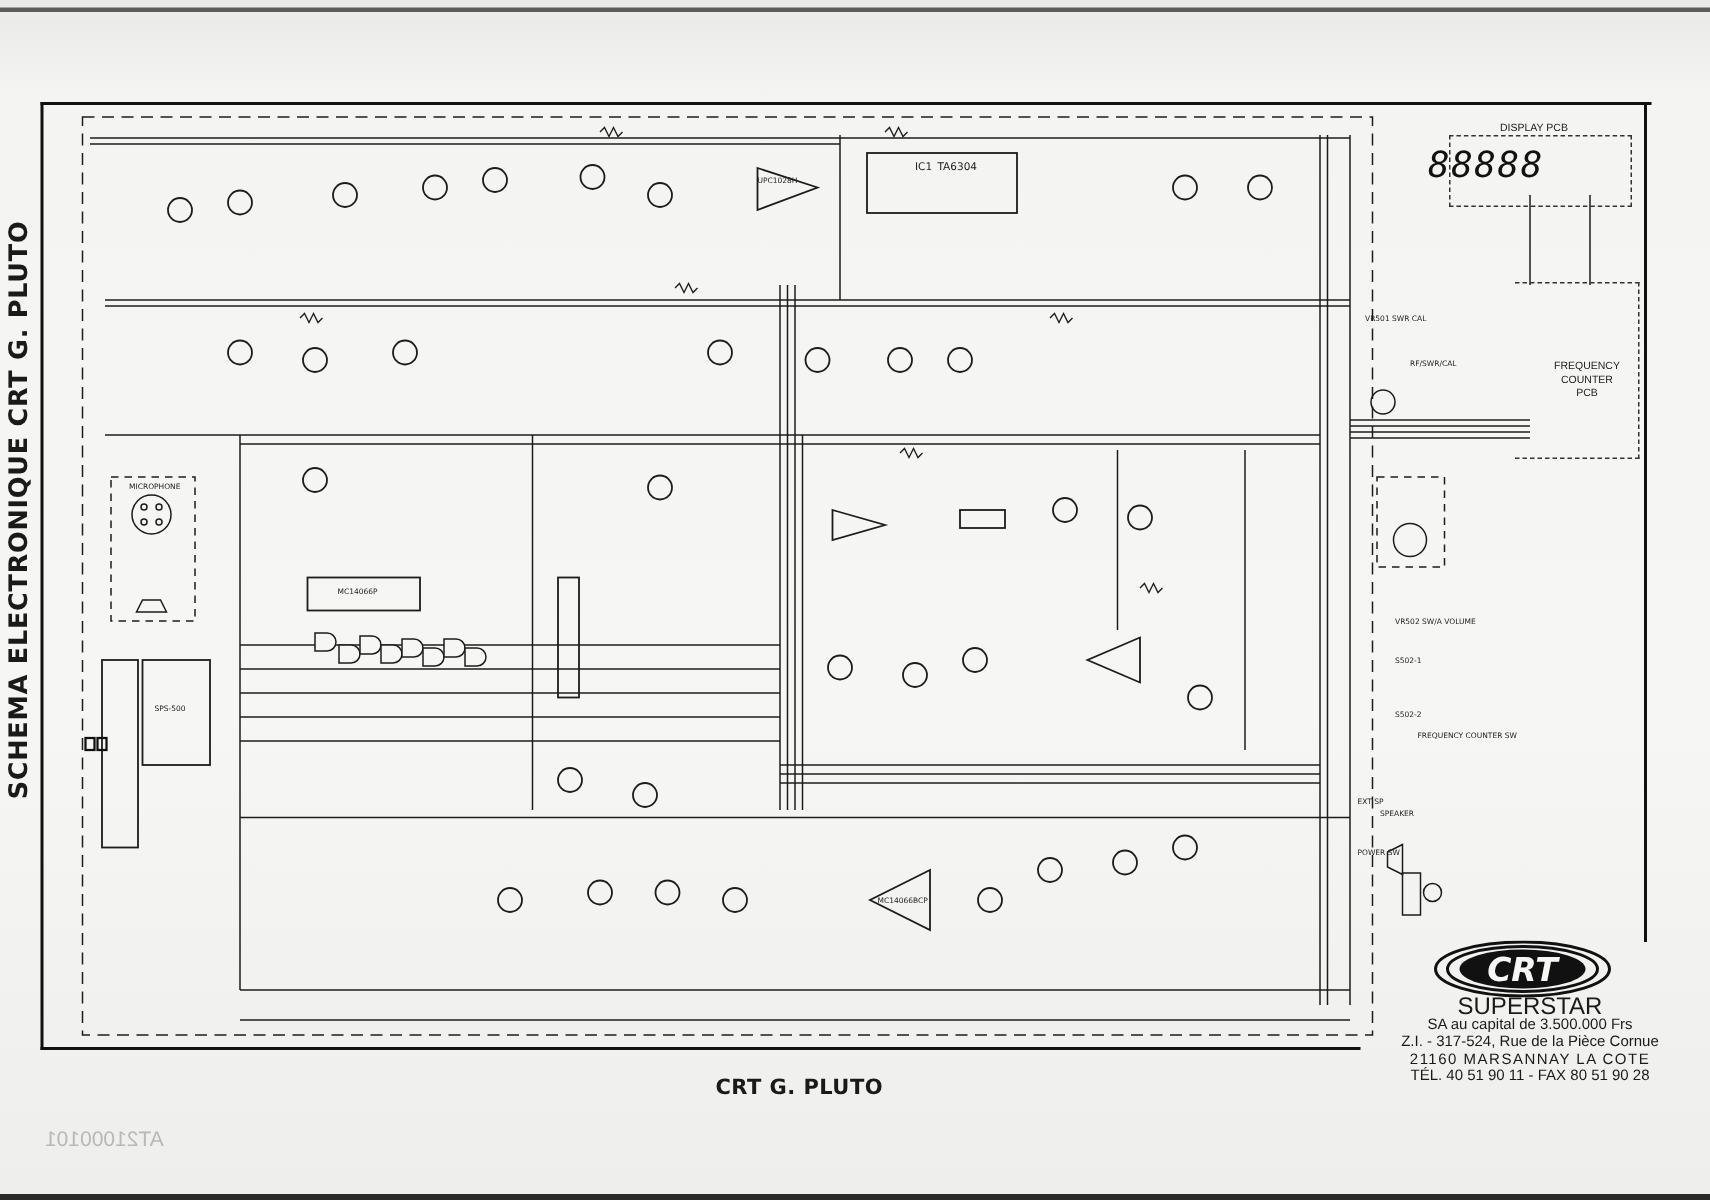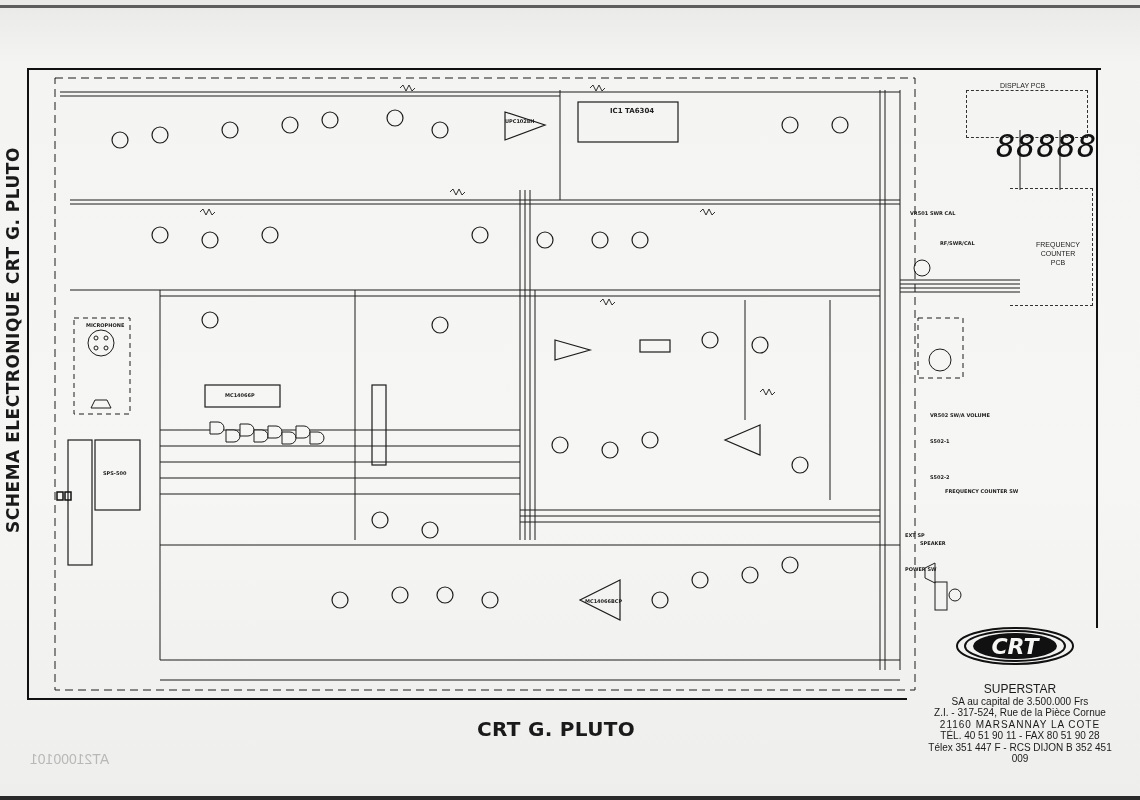--- a/index.html
+++ b/index.html
@@ -5,31 +5,31 @@
   html,body{margin:0;padding:0;}
   body{width:1140px;height:800px;position:relative;overflow:hidden;background:#f1f1ef;font-family:"Liberation Sans",sans-serif;color:#1a1a1a;}
   .sheet{position:absolute;left:0;top:0;width:1140px;height:800px;background:linear-gradient(180deg,#e9e9e7 0%,#f4f4f2 8%,#f6f6f4 60%,#eeeeec 100%);}
   .topfold{position:absolute;left:0;top:5px;width:1140px;height:3px;background:#3a3a3a;opacity:.8;}
   .botfold{position:absolute;left:0;bottom:0;width:1140px;height:4px;background:#2a2a2a;}
   .frame{position:absolute;left:27px;top:68px;width:1074px;height:632px;border:2px solid #111;border-right:none;border-bottom:none;box-sizing:border-box;}
   .frame-bottom{position:absolute;left:27px;top:698px;width:880px;height:2px;background:#111;}
   .frame-right{position:absolute;left:1096px;top:68px;width:2px;height:560px;background:#111;}
   .vtitle{position:absolute;left:-222px;top:330px;width:470px;transform:rotate(-90deg);font-weight:900;font-size:17px;letter-spacing:.5px;text-align:center;font-family:"DejaVu Sans",sans-serif;}
   svg.schem{position:absolute;left:0;top:0;}
-  .lbl{position:absolute;font-size:7px;font-family:"DejaVu Sans",sans-serif;color:#222;white-space:nowrap;font-weight:bold;}
+  .lbl{position:absolute;font-size:7px;font-family:"DejaVu Sans",sans-serif;color:#222;white-space:nowrap;}
   .disp-box{position:absolute;left:966px;top:90px;width:120px;height:46px;border:1.5px dashed #333;}
-  .disp-digits{position:absolute;left:996px;top:96px;font-family:"DejaVu Sans Mono",monospace;font-size:32px;font-style:italic;letter-spacing:1px;color:#111;margin-top:31px;}
+  .disp-digits{position:absolute;left:952px;top:96px;font-family:"DejaVu Sans Mono",monospace;font-size:24px;font-style:italic;letter-spacing:1px;color:#111;}
   .disp-title{position:absolute;left:1000px;top:82px;font-size:7px;}
   .fc-box{position:absolute;left:1010px;top:188px;width:82px;height:116px;border:1.5px dashed #333;border-left:none;}
   .fc-title{position:absolute;left:1036px;top:240px;font-size:7px;text-align:center;line-height:9px;}
   .logo{position:absolute;left:955px;top:627px;width:120px;height:38px;}
   .company{position:absolute;left:920px;top:666px;width:200px;text-align:center;font-size:10px;line-height:11.5px;}
-  .company .name{font-size:12px;margin-top:18px;}
+  .company .name{font-size:16px;}
   .company .city{font-weight:400;letter-spacing:1px;}
-  .bottom-title{position:absolute;left:477px;top:717px;font-weight:900;font-size:20px;font-family:"DejaVu Sans",sans-serif;letter-spacing:.3px;}
+  .bottom-title{position:absolute;left:477px;top:717px;font-weight:900;font-size:14px;font-family:"DejaVu Sans",sans-serif;letter-spacing:.3px;}
   .stamp{position:absolute;left:30px;top:751px;font-size:14px;color:#b8b8b8;transform:scaleX(-1);font-family:"Liberation Sans",sans-serif;}
 </style>
 </head>
 <body>
 
 <div class="sheet">
   <div class="topfold"></div>
   <div class="frame"></div>
   <div class="frame-bottom"></div>
   <div class="frame-right"></div>
@@ -206,20 +206,19 @@
     <ellipse cx="60" cy="19" rx="42" ry="13" fill="#111"></ellipse>
     <text x="60" y="27" text-anchor="middle" font-family="DejaVu Sans, sans-serif" font-weight="900" font-style="italic" font-size="22" fill="#f6f6f4">CRT</text>
   </svg>
 
   <div class="company">
     <div class="name">SUPERSTAR</div>
     <div>SA au capital de 3.500.000 Frs</div>
     <div>Z.I. - 317-524, Rue de la Pièce Cornue</div>
     <div class="city">21160 MARSANNAY LA COTE</div>
     <div>TÉL. 40 51 90 11 - FAX 80 51 90 28</div>
-    <div>Télex 351 447 F - RCS DIJON B 352 451 009</div>
   </div>
 
   <div class="bottom-title">CRT G. PLUTO</div>
   <div class="stamp">AT21000101</div>
 
   <div class="botfold"></div>
 </div>
 
 </body></html>

